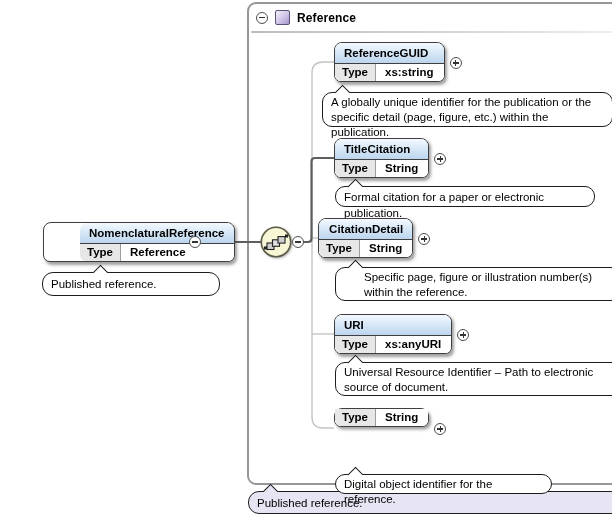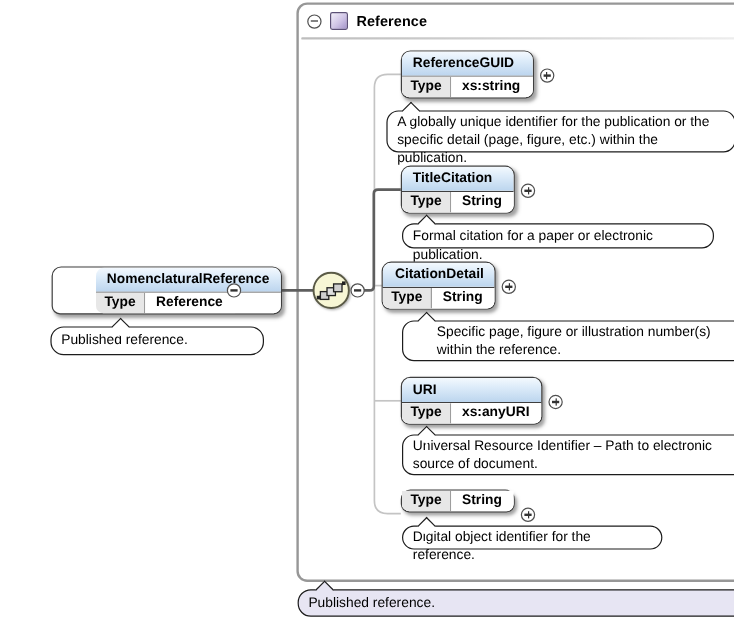--- a/index.html
+++ b/index.html
@@ -64,21 +64,21 @@
     font-size:11.5px;line-height:15px;padding:2px 8px;box-sizing:border-box;
   }
   .pointer{
     position:absolute;width:10px;height:10px;transform:rotate(45deg);background:#fff;
     border-left:1.3px solid #1c1c1c;border-top:1.3px solid #1c1c1c;top:-6px;left:14px;
   }
   .a0{left:282px;top:92px;width:291px;height:35px;}
   .a1{left:295px;top:186px;width:260px;height:21px;line-height:16px;}
   .a2{left:295px;top:267px;width:286px;height:34px;padding-left:28px;}
   .a3{left:295px;top:362px;width:297px;height:34px;}
-  .a4{left:295px;top:438px;width:217px;height:20px;line-height:15px;}
+  .a4{left:295px;top:474px;width:217px;height:20px;line-height:15px;}
 
   
   .root-elem{left:3px;top:222px;padding-left:36px;}
   .root-callout{left:2px;top:272px;width:178px;height:24px;line-height:19px;border-radius:11px;}
   .root-callout .pointer{left:52px;}
 
   
   .bottom-callout{left:208px;top:491px;width:384px;height:23px;line-height:18px;background:#e7e5f3;border-radius:11px;}
   .bottom-callout .pointer{left:16px;background:#e7e5f3;}
 

